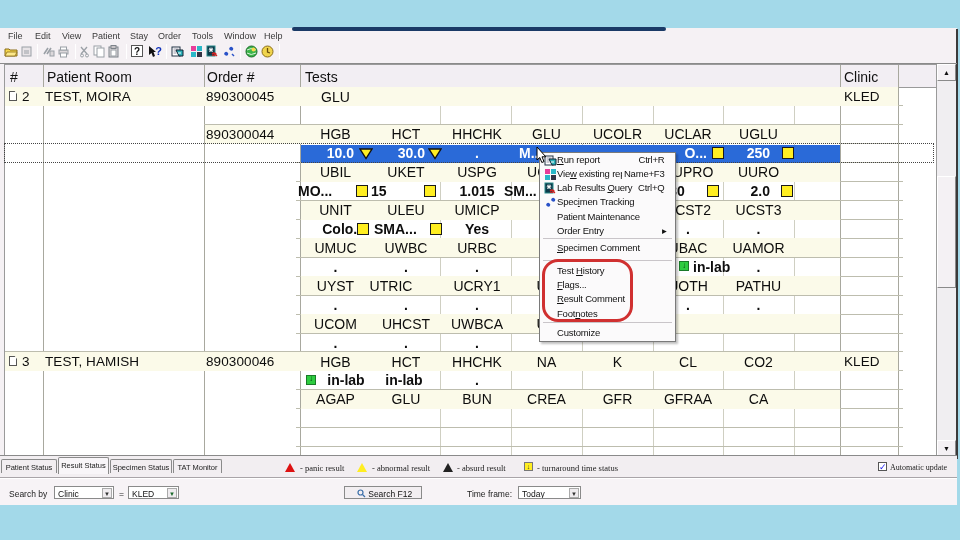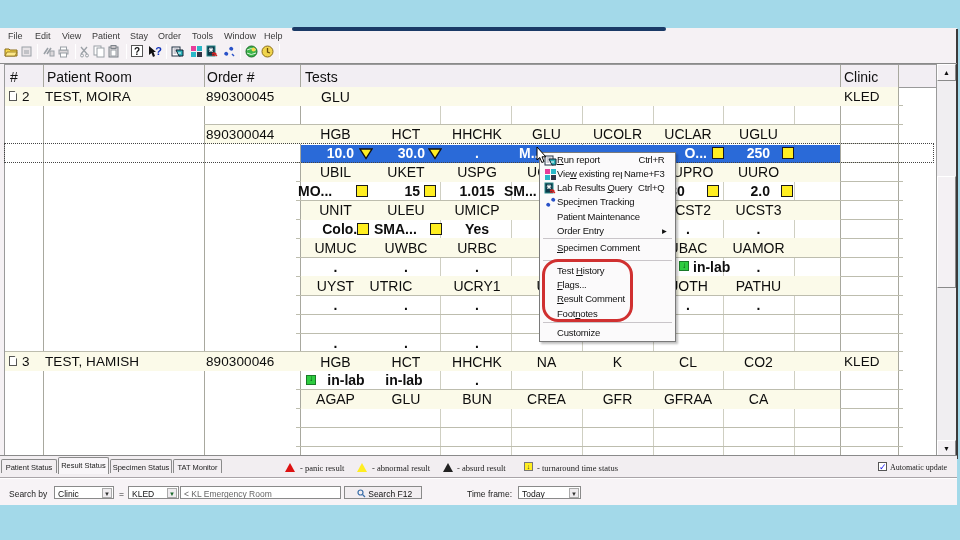--- a/index.html
+++ b/index.html
@@ -228,21 +228,21 @@
         <span class="tc" style="left:371px;width:70px">UKET</span>
         <span class="tc" style="left:441px;width:72px">USPG</span>
         <span class="tc" style="left:511px;width:71px">UCOL</span>
         <span class="tc" style="left:582px;width:71px">UGLUQ</span>
         <span class="tc" style="left:653px;width:70px">UUPRO</span>
         <span class="tc" style="left:723px;width:71px">UURO</span>
       </div>
 <div class="row" style="top:181.7px">
         <span class="tc v" style="left:298px;width:44px;text-align:left">MO...</span>
         <span class="ysq" style="left:356px"></span>
-        <span class="tc v" style="left:371px;width:49px;text-align:right">15</span>
+        <span class="tc v" style="left:371px;width:49px;text-align:left">15</span>
         <span class="ysq" style="left:424px"></span>
         <span class="tc v" style="left:441px;width:72px">1.015</span>
         <span class="tc v" style="left:504px;width:60px;text-align:left">SM...</span>
         <span class="tc v" style="left:653px;width:48px;text-align:center">30</span>
         <span class="ysq" style="left:707px"></span>
         <span class="tc v" style="left:723px;width:47px;text-align:right">2.0</span>
         <span class="ysq" style="left:781px"></span>
       </div>
 <div class="row" style="top:200.6px">
         <div class="bg" style="left:300.5px;width:539.5px"></div>
@@ -290,20 +290,27 @@
         <span class="tc" style="left:582px;width:71px">UCRY2</span>
         <span class="tc" style="left:653px;width:70px">UOTH</span>
         <span class="tc" style="left:723px;width:71px">PATHU</span>
       </div>
 <div class="row" style="top:295.2px">
         <span class="tc v" style="left:300px;width:71px">.</span>
         <span class="tc v" style="left:371px;width:70px">.</span>
         <span class="tc v" style="left:441px;width:72px">.</span>
         <span class="tc v" style="left:653px;width:70px">.</span>
         <span class="tc v" style="left:723px;width:71px">.</span>
+      </div>
+<div class="row" style="top:314.2px">
+        <div class="bg" style="left:300.5px;width:539.5px"></div>
+        <span class="tc" style="left:300px;width:71px">UCOM</span>
+        <span class="tc" style="left:371px;width:70px">UHCST</span>
+        <span class="tc" style="left:441px;width:72px">UWBCA</span>
+        <span class="tc" style="left:511px;width:71px">UH</span>
       </div>
 <div class="row" style="top:333.1px">
         <span class="tc v" style="left:300px;width:71px">.</span>
         <span class="tc v" style="left:371px;width:70px">.</span>
         <span class="tc v" style="left:441px;width:72px">.</span>
       </div>
 <div class="row" style="top:352.0px">
         <div class="bg" style="left:4.5px;width:893.5px"></div>
         <span class="docico" style="left:9px;top:4px"></span>
         <span class="lt" style="left:22px">3</span>
@@ -358,21 +365,20 @@
   <span style="position:absolute;left:524px;top:6px;width:9px;height:9px;background:#ffee22;border:1px solid #777;font-size:7px;line-height:8px;text-align:center;color:#333">↓</span>
   <span class="lgd" style="left:537px">- turnaround time status</span>
   <span id="chk">✓</span>
   <span class="lgd" style="left:890px;font-size:8px">Automatic update</span>
 </div>
 <div id="searchp">
   <span class="sl" style="left:9px">Search by</span>
   <div class="cbo" style="left:54px;width:60px">Clinic<span class="cba">▼</span></div>
   <span class="sl" style="left:119px">=</span>
   <div class="cbo" style="left:128px;width:51px">KLED<span class="cba" style="color:#1a6a2a">▼</span></div>
-  <div class="cbo" style="left:180px;width:161px;color:#666">&lt; KL Emergency Room</div>
   <div class="cbo" style="left:344px;width:78px;background:#f2eef1;text-align:center"><svg width="9" height="9" viewBox="0 0 9 9" style="vertical-align:-1px">
         <circle cx="3.5" cy="3.5" r="2.5" fill="none" stroke="#3a6ea8" stroke-width="1.2"></circle>
         <path d="M5.5,5.5 L8,8" stroke="#3a6ea8" stroke-width="1.2"></path>
       </svg> <u>S</u>earch F12</div>
   <span class="sl" style="left:467px">Time frame:</span>
   <div class="cbo" style="left:518px;width:63px">Today<span class="cba">▼</span></div>
 </div>
 <div id="cmenu">
   <svg class="mico" style="top:1.0px" width="13" height="13" viewBox="0 0 13 13">
       <rect x="1" y="2" width="8" height="9" fill="#fff" stroke="#234"></rect>

